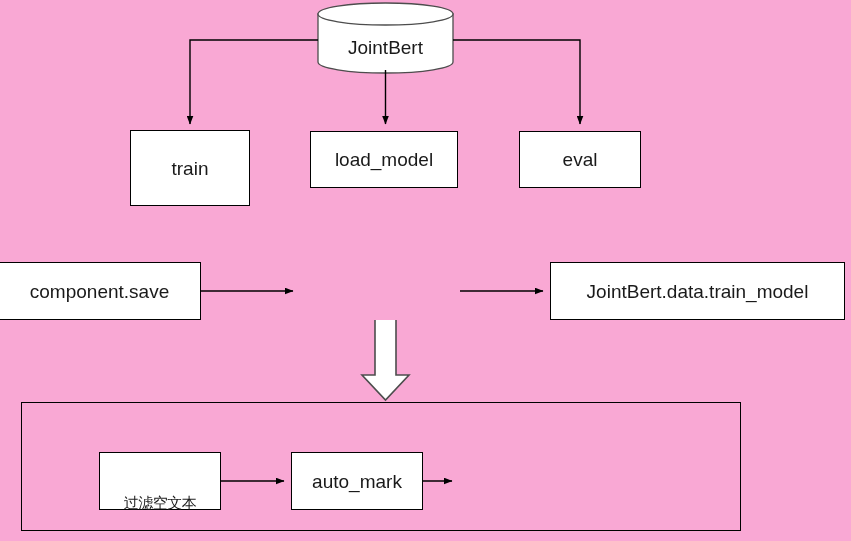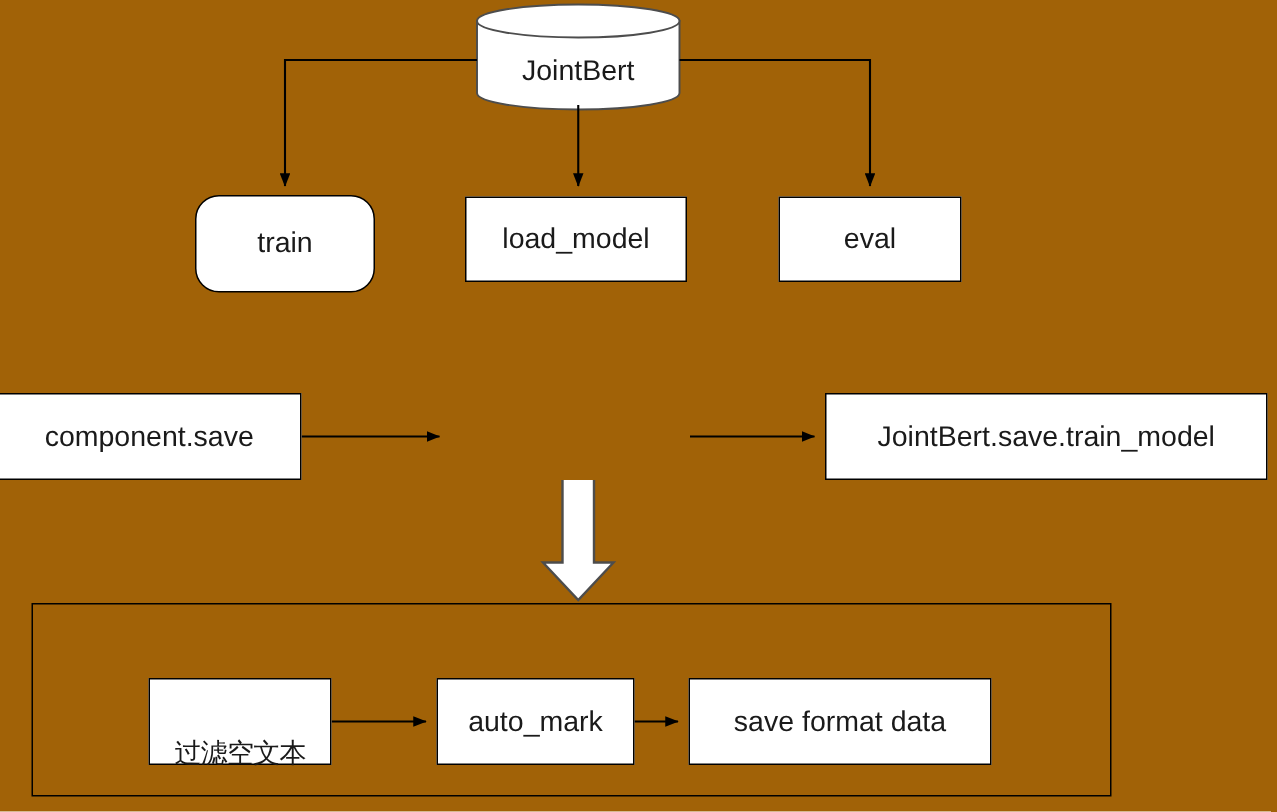--- a/index.html
+++ b/index.html
@@ -4,21 +4,21 @@
 <style>
   html, body {
     margin: 0;
     padding: 0;
     background: #ffffff;
   }
   #canvas {
     position: relative;
     width: 851px;
     height: 541px;
-    background: #a16207;
+    background: #f9a8d4;
     font-family: "Liberation Sans", "DejaVu Sans", sans-serif;
     overflow: hidden;
   }
   svg.layer {
     position: absolute;
     left: 0;
     top: 0;
     width: 851px;
     height: 541px;
     pointer-events: none;
@@ -49,21 +49,21 @@
   .cyl-label {
     position: absolute;
     color: #1a1a1a;
     font-size: 19px;
     line-height: 1;
     white-space: nowrap;
     text-align: center;
   }
   .cjk {
     font-family: "DejaVu Sans", "Liberation Sans", sans-serif;
-    font-size: 18px;
+    font-size: 15px;
     letter-spacing: -0.5px;
     margin-top: 44px;
   }
 </style>
 </head>
 <body>
 
 <div id="canvas">
 
   <svg class="layer" viewBox="0 0 851 541">
@@ -102,48 +102,45 @@
     <g>
       <path d="M221,481 L284,481" fill="none" stroke="#000000" stroke-width="1.4" marker-end="url(#arrowhead)"></path>
     </g>
     <g>
       <path d="M411,481 L452,481" fill="none" stroke="#000000" stroke-width="1.4" marker-end="url(#arrowhead)"></path>
     </g>
   </svg>
 
   <div class="cyl-label" style="left:318px; top:38px; width:135px;">JointBert</div>
 
-  <div class="node" style="left:130px; top:130px; width:120px; height:65px;border-radius:16px;">
+  <div class="node" style="left:130px; top:130px; width:120px; height:76px;">
     <span class="node-label">train</span>
   </div>
 
   <div class="node" style="left:310px; top:131px; width:148px; height:57px;">
     <span class="node-label">load_model</span>
   </div>
 
   <div class="node" style="left:519px; top:131px; width:122px; height:57px;">
     <span class="node-label">eval</span>
   </div>
 
   <div class="node" style="left:-2px; top:262px; width:203px; height:58px;">
     <span class="node-label">component.save</span>
   </div>
 
 
   <div class="node" style="left:550px; top:262px; width:295px; height:58px;">
-    <span class="node-label">JointBert.save.train_model</span>
+    <span class="node-label">JointBert.data.train_model</span>
   </div>
 
   <div class="container-box" style="left:21px; top:402px; width:720px; height:129px;"></div>
 
   <div class="node" style="left:99px; top:452px; width:122px; height:58px;">
     <span class="node-label cjk">过滤空文本</span>
   </div>
 
   <div class="node" style="left:291px; top:452px; width:132px; height:58px;">
     <span class="node-label">auto_mark</span>
   </div>
 
-  <div class="node" style="left:459px; top:452px; width:202px; height:58px;">
-    <span class="node-label">save format data</span>
-  </div>
 
 </div>
 
 </body></html>

